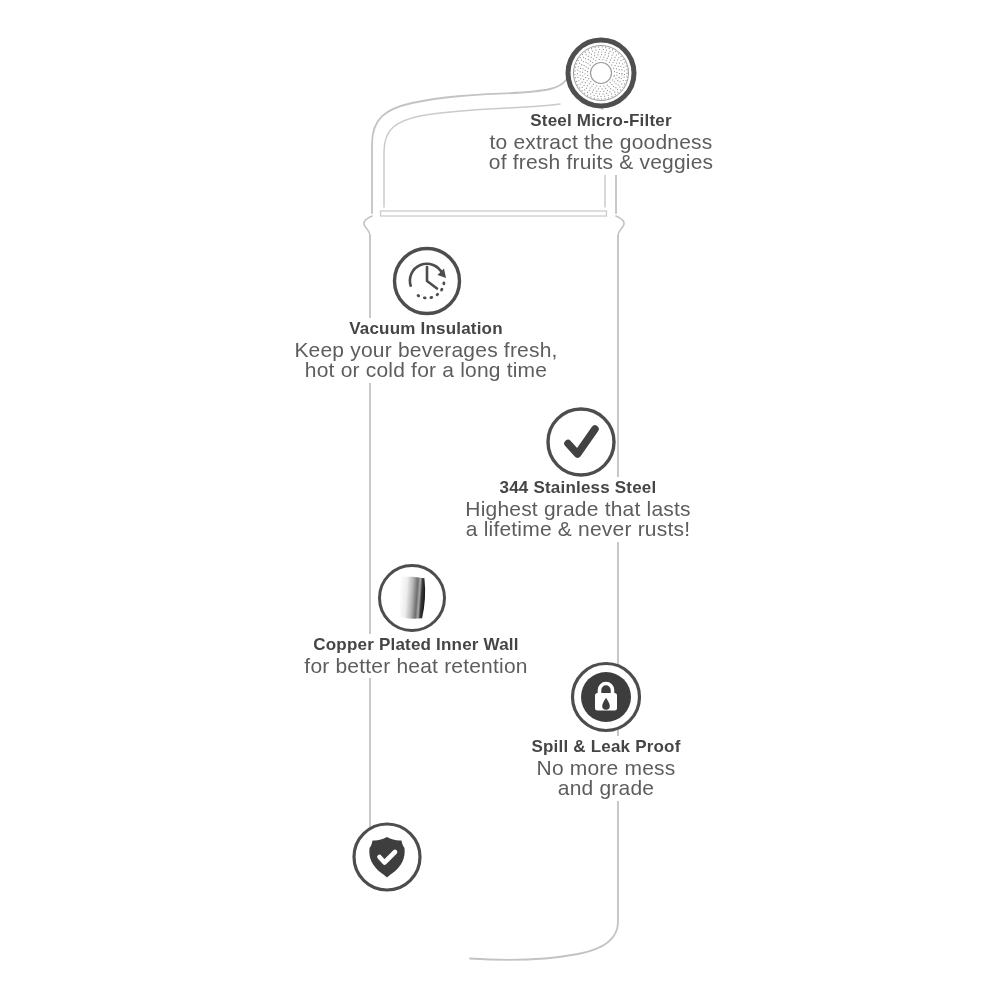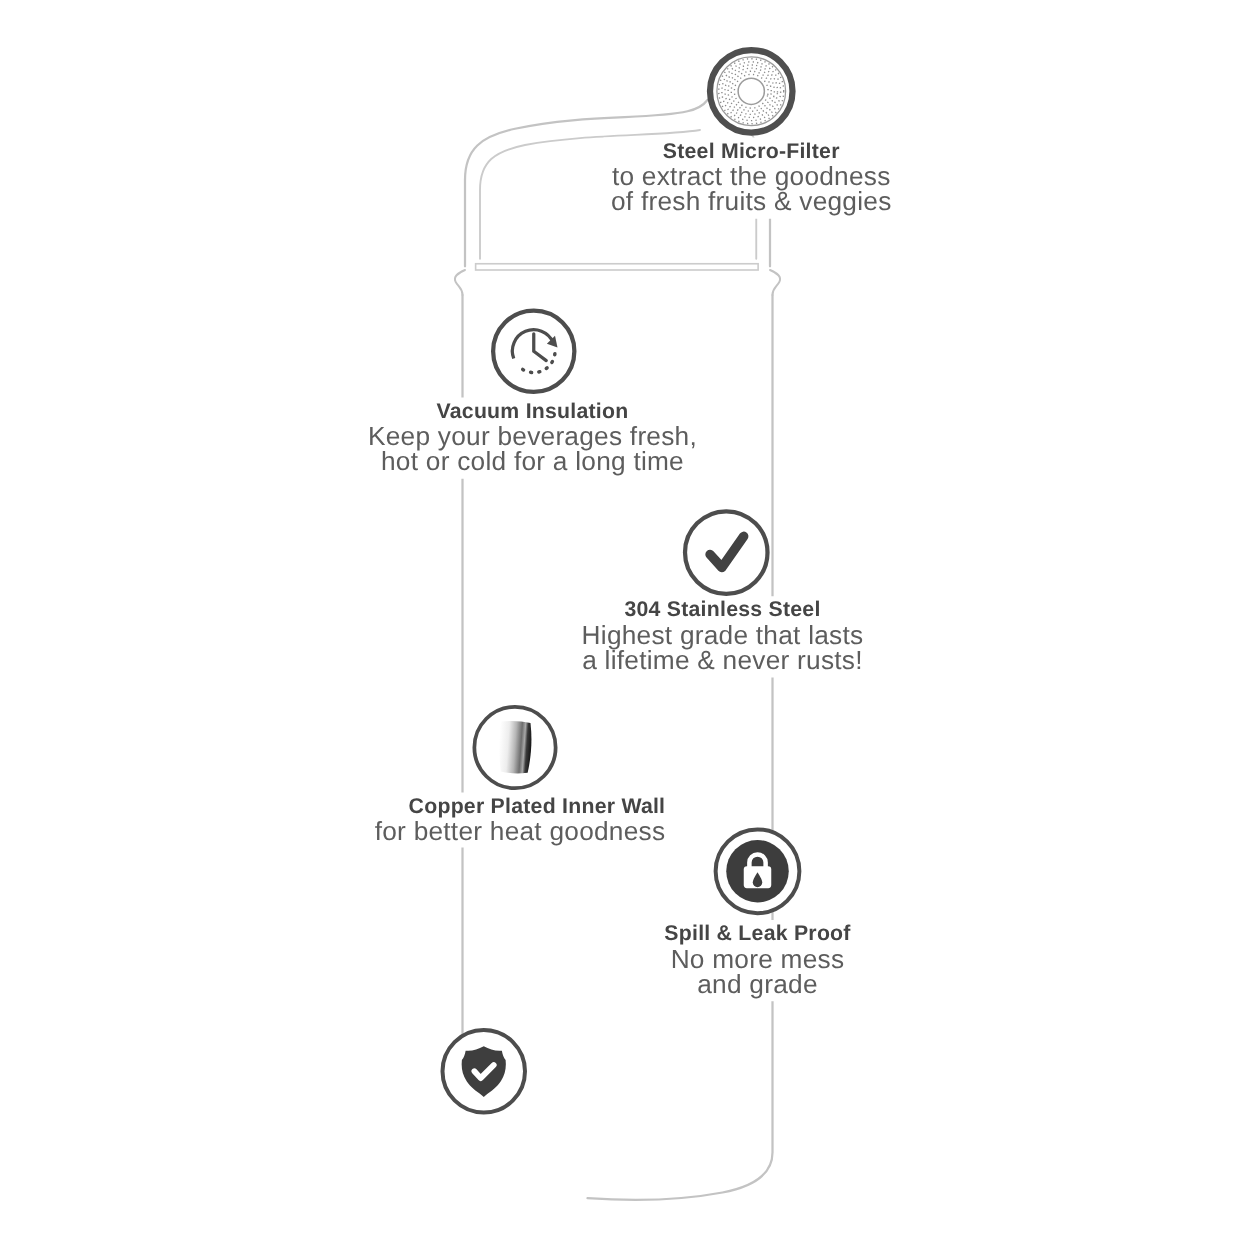--- a/index.html
+++ b/index.html
@@ -81,21 +81,21 @@
     <div class="feature-line">hot or cold for a long time</div>
   </div>
 
   <div class="icon-wrap" style="left:541px;top:402px;">
     <svg width="80" height="80" viewBox="-40 -40 80 80">
       <circle r="33" fill="#ffffff" stroke="#4d4d4d" stroke-width="3.4"></circle>
       <path d="M -13 1.5 L -3.5 12 L 14 -13" stroke="#424242" stroke-width="7.5" fill="none" stroke-linecap="round" stroke-linejoin="round"></path>
     </svg>
   </div>
   <div class="feature-text" style="left:578px;top:477px;">
-    <div class="feature-title">304 Stainless Steel</div>
+    <div class="feature-title">344 Stainless Steel</div>
     <div class="feature-line">Highest grade that lasts</div>
     <div class="feature-line">a lifetime &amp; never rusts!</div>
   </div>
 
   <div class="icon-wrap" style="left:372px;top:558px;">
     <svg width="80" height="80" viewBox="-40 -40 80 80">
       <defs>
         <linearGradient id="gradWall" x1="0" y1="0" x2="1" y2="0">
           <stop offset="0" stop-color="#ffffff"></stop>
           <stop offset="0.28" stop-color="#ededed"></stop>
@@ -103,23 +103,23 @@
           <stop offset="0.68" stop-color="#6e6e6e"></stop>
           <stop offset="0.78" stop-color="#a8a8a8"></stop>
           <stop offset="0.86" stop-color="#3a3a3a"></stop>
           <stop offset="1" stop-color="#141414"></stop>
         </linearGradient>
       </defs>
       <circle r="32.5" fill="#ffffff" stroke="#4d4d4d" stroke-width="3"></circle>
       <path transform="rotate(4)" d="M -13 -20 C -4 -21.5 4 -21.5 11 -20.5 C 13.5 -7 13.5 6 11.5 19.5 C 3 21 -4 21 -10 20 C -12.5 7 -13.5 -7 -13 -20 Z" fill="url(#gradWall)"></path>
     </svg>
   </div>
-  <div class="feature-text" style="left:416px;top:634px;text-align:right;">
+  <div class="feature-text" style="left:416px;top:634px;">
     <div class="feature-title">Copper Plated Inner Wall</div>
-    <div class="feature-line">for better heat goodness</div>
+    <div class="feature-line">for better heat retention</div>
   </div>
 
   <div class="icon-wrap" style="left:566px;top:657px;">
     <svg width="80" height="80" viewBox="-40 -40 80 80">
       <circle r="33.5" fill="#ffffff" stroke="#4d4d4d" stroke-width="3.2"></circle>
       <circle r="25" fill="#3d3d3d"></circle>
       <path d="M -6.5 -2.5 L -6.5 -7 A 6.5 6.5 0 0 1 6.5 -7 L 6.5 -2.5" stroke="#ffffff" stroke-width="3.6" fill="none"></path>
       <rect x="-11" y="-4" width="22" height="17.5" rx="2.5" fill="#ffffff"></rect>
       <path d="M 0 0.8 C 2.6 4.8 3.8 7.2 3.8 9 A 3.8 3.8 0 0 1 -3.8 9 C -3.8 7.2 -2.6 4.8 0 0.8 Z" fill="#3d3d3d"></path>
     </svg>

